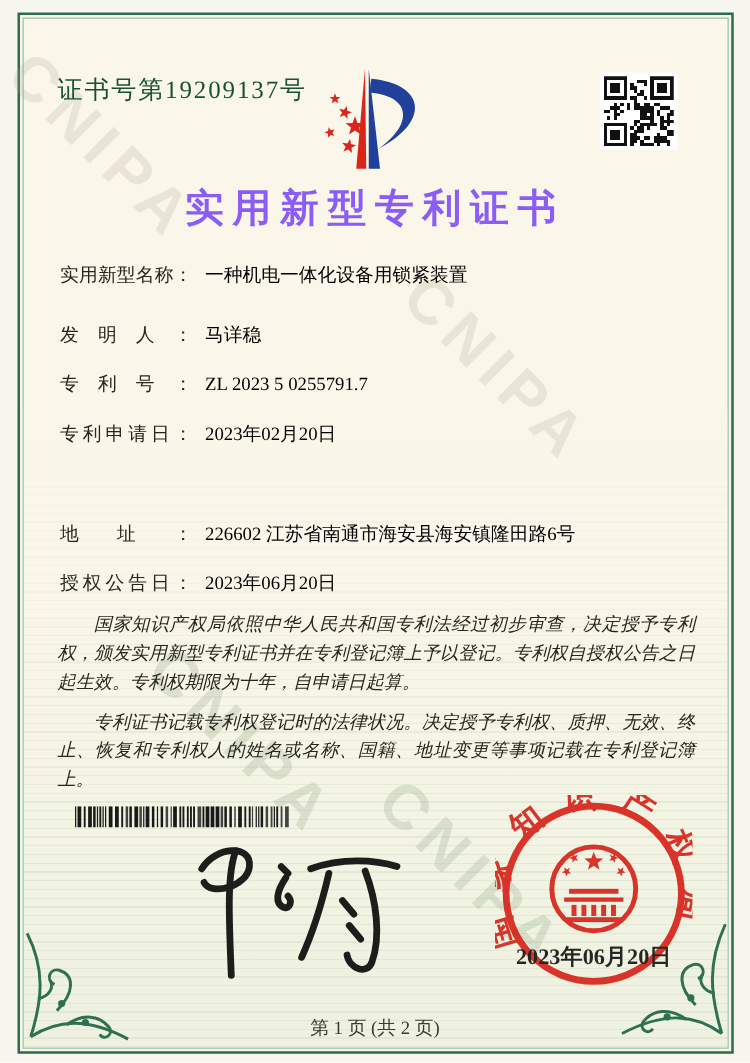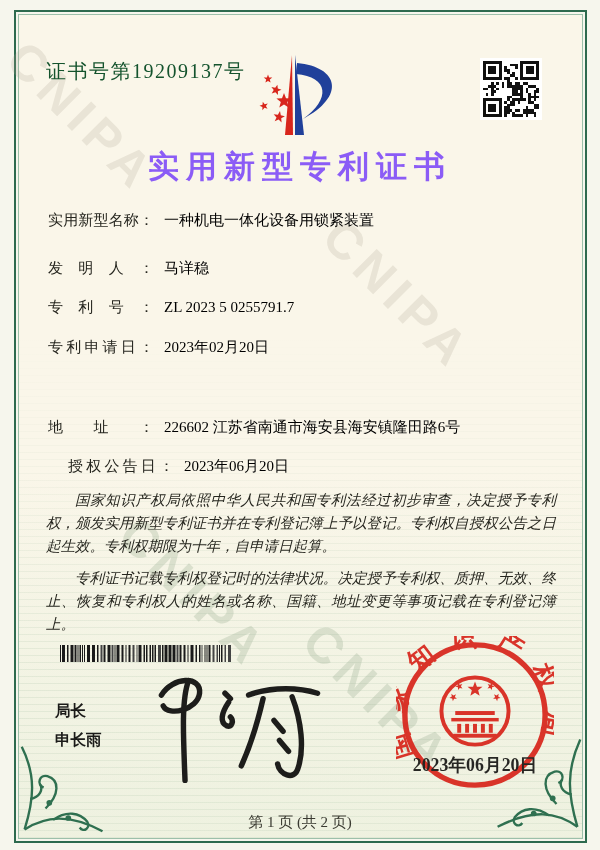--- a/index.html
+++ b/index.html
@@ -214,21 +214,21 @@
   </div>
   <div class="abs row" style="top:298px;">
     <span class="flabel">专利号：</span><span class="fvalue">ZL 2023 5 0255791.7</span>
   </div>
   <div class="abs row" style="top:338px;">
     <span class="flabel">专利申请日：</span><span class="fvalue">2023年02月20日</span>
   </div>
   <div class="abs row" style="top:418px;">
     <span class="flabel">地址：</span><span class="fvalue">226602 江苏省南通市海安县海安镇隆田路6号</span>
   </div>
-  <div class="abs row" style="top:457px;margin-left:20px;">
+  <div class="abs row" style="top:457px;">
     <span>
       <span class="flabel">授权公告日：</span><span class="fvalue">2023年06月20日</span>
     </span>
   </div>
 
   <div class="abs paras">
     <p>国家知识产权局依照中华人民共和国专利法经过初步审查，决定授予专利权，颁发实用新型专利证书并在专利登记簿上予以登记。专利权自授权公告之日起生效。专利权期限为十年，自申请日起算。</p>
     <p>专利证书记载专利权登记时的法律状况。决定授予专利权、质押、无效、终止、恢复和专利权人的姓名或名称、国籍、地址变更等事项记载在专利登记簿上。</p>
   </div>
 
@@ -281,24 +281,20 @@
         <rect x="148.5" y="0" width="2" height="17" fill="#1a1a1a"></rect>
         <rect x="152.5" y="0" width="2" height="17" fill="#444"></rect>
         <rect x="156.5" y="0" width="1.5" height="17" fill="#444"></rect>
         <rect x="159" y="0" width="1" height="17" fill="#1a1a1a"></rect>
         <rect x="161" y="0" width="1.5" height="17" fill="#1a1a1a"></rect>
         <rect x="164.5" y="0" width="1.5" height="17" fill="#444"></rect>
         <rect x="168" y="0" width="3" height="17" fill="#444"></rect>
       </svg>
   </div>
 
-  <div class="abs director">
-    <div>局长</div>
-    <div>申长雨</div>
-  </div>
 
   <div class="abs" style="top:666px;left:132px;">
     <svg width="205" height="118" viewBox="0 0 205 130" fill="none" stroke="#1d1d1b" stroke-width="6" stroke-linecap="round">
       <path d="M52,16 C44,36 46,76 48,126"></path>
       <path d="M22,32 C34,12 66,10 64,30 C62,48 30,56 24,44"></path>
       <path d="M96,40 C88,52 86,62 94,66 C100,68 102,60 98,56"></path>
       <path d="M92,30 l6,6"></path>
       <path d="M118,32 C145,22 175,24 194,30"></path>
       <path d="M134,36 C128,62 120,88 110,110"></path>
       <path d="M166,34 C176,60 180,92 172,114 C168,126 152,120 150,108"></path>

